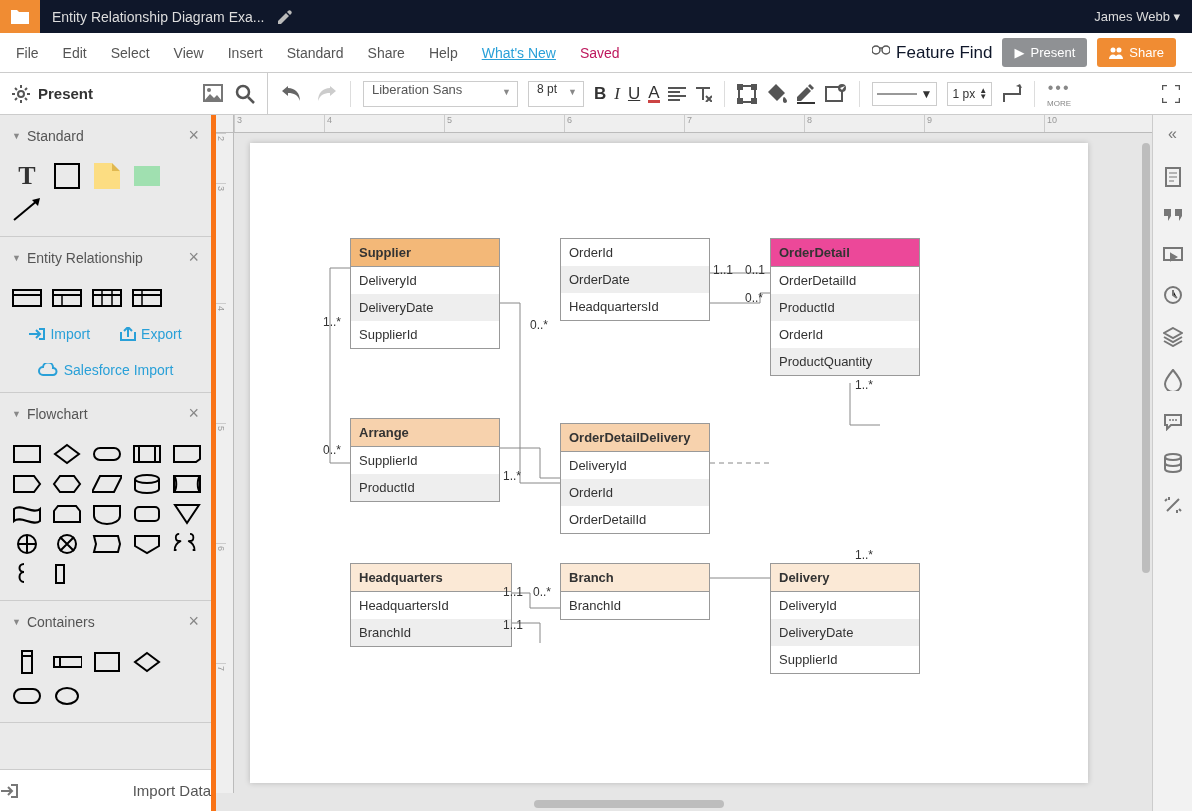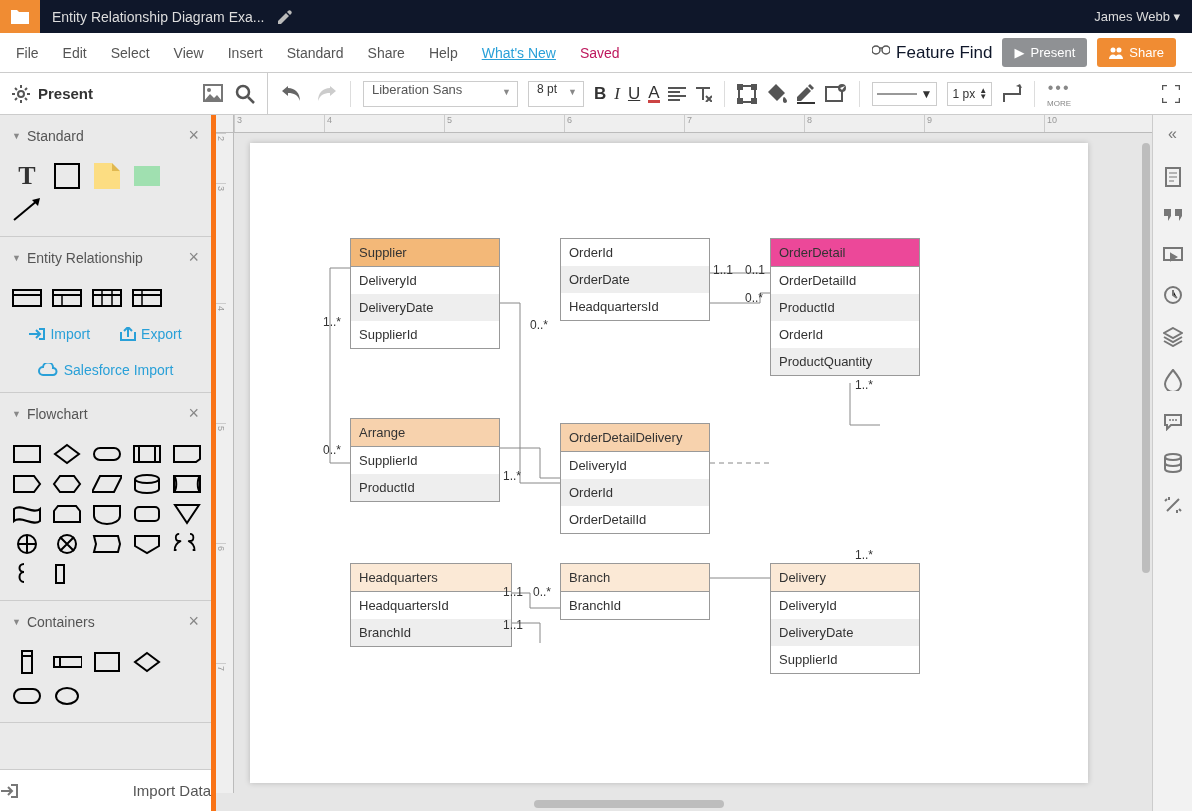--- a/index.html
+++ b/index.html
@@ -54,21 +54,21 @@
 .er-sf{width:100%;text-align:center;color:#29a0d8;font-size:14px;display:flex;align-items:center;justify-content:center;gap:6px;padding-top:4px}
 .flow-grid{display:grid;grid-template-columns:repeat(6,34px);gap:6px 6px}
 .import-data{position:absolute;bottom:0;left:0;right:0;height:42px;background:#fff;border-top:1px solid #ccc;display:flex;align-items:center;justify-content:space-between;gap:8px;font-size:15px;color:#555}
 .canvas-wrap{flex:1;position:relative;background:#e6e6e6}
 .ruler-h{position:absolute;top:0;left:18px;right:0;height:18px;background:#efefef;border-bottom:1px solid #bbb;font-size:9px;color:#888;display:flex}
 .ruler-v{position:absolute;top:18px;left:0;width:18px;bottom:18px;background:#efefef;border-right:1px solid #bbb}
 .ruler-corner{position:absolute;top:0;left:0;width:18px;height:18px;background:#efefef;border-right:1px solid #bbb;border-bottom:1px solid #bbb}
 .canvas{position:absolute;top:18px;left:18px;right:18px;bottom:18px;background:#e6e6e6;overflow:hidden}
 .page{position:absolute;top:10px;left:16px;width:838px;height:640px;background:#fff;box-shadow:0 0 6px rgba(0,0,0,0.2)}
 .entity{position:absolute;border:1px solid #999;background:#fff;font-size:13px}
-.entity-header{padding:6px 8px;border-bottom:1px solid #999;font-weight:400}
+.entity-header{padding:6px 8px;border-bottom:1px solid #999;font-weight:700}
 .sup .entity-header{background:#f3b878}
 .ord .entity-header{background:#f3b878}
 .detail .entity-header{background:#ec4899}
 .prod .entity-header{background:#f7d2ad}
 .odd2 .entity-header{background:#f7d2ad}
 .hq .entity-header{background:#fbe9d6}
 .branch .entity-header{background:#fbe9d6}
 .delivery .entity-header{background:#fbe9d6}
 .entity-row{padding:6px 8px}
 .entity-row.alt{background:#eee}

